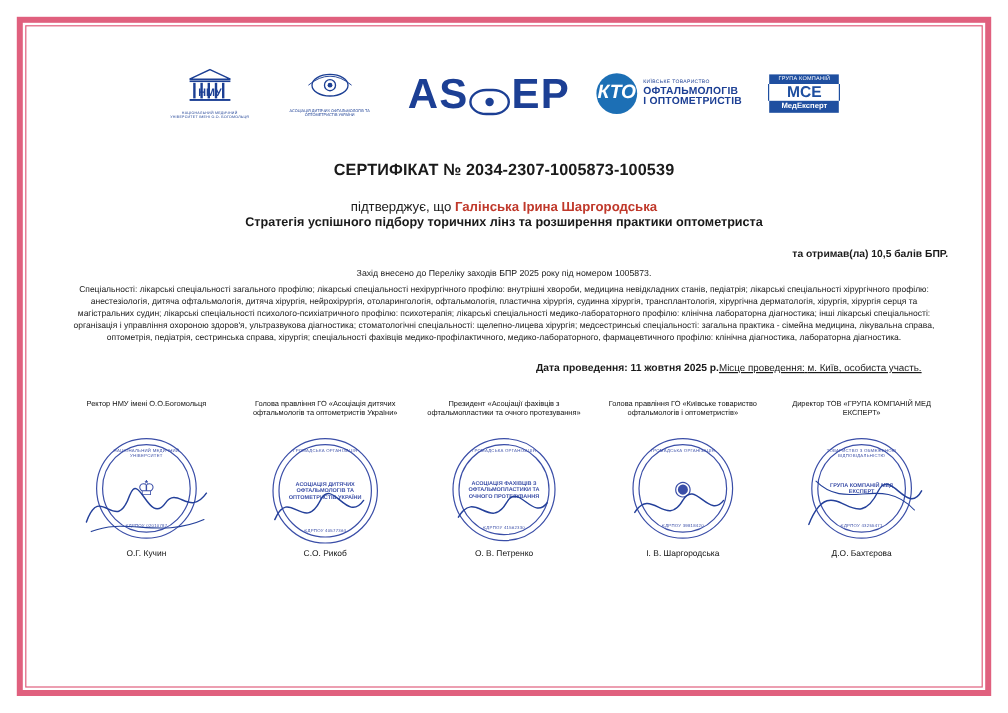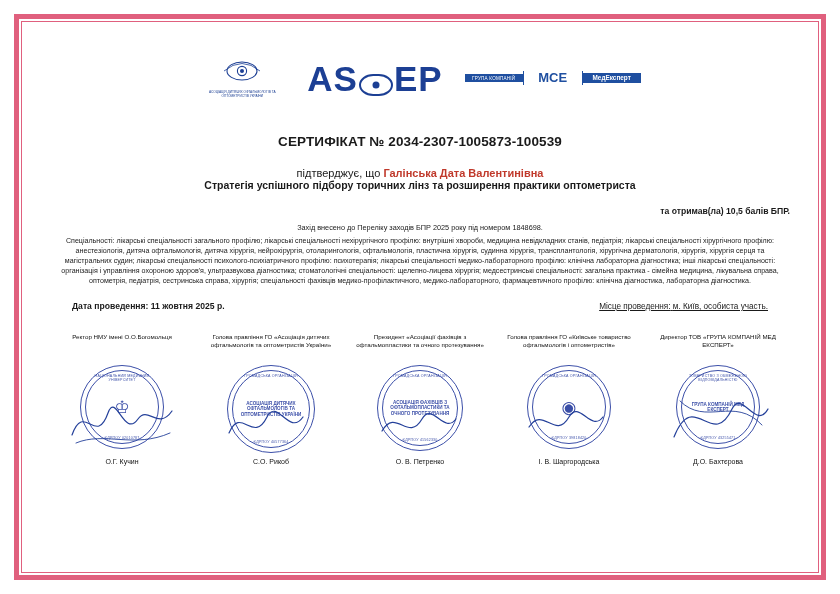--- a/index.html
+++ b/index.html
@@ -139,21 +139,21 @@
     letter-spacing: .3px;
   }
   .kto-main {
     font-size: 8.6px;
     font-weight: bold;
     color: #1c3f94;
     letter-spacing: .2px;
   }
   .me {
     display: flex;
-    flex-direction: row;
+    flex-direction: column;
     align-items: center;
   }
   .me-top {
     background: #1f4fa0;
     color: #fff;
     font-size: 4.6px;
     padding: 1.5px 6px;
     letter-spacing: .2px;
     width: 58px;
     text-align: center;
@@ -225,21 +225,21 @@
     text-align: center;
     font-size: 7.1px;
     line-height: 1.42;
     margin-top: 4px;
     padding: 0 4px;
   }
 
   
   .date-place {
     display: flex;
-    justify-content: space-between;
+    justify-content: flex-end;
     align-items: baseline;
     margin-top: 15px;
     padding: 0 22px;
   }
   .date-place .date {
     font-size: 8.6px;
     font-weight: bold;
   }
   .date-place .place {
     font-size: 8.2px;
@@ -348,59 +348,81 @@
 <body>
 
 <div class="page">
   <div class="frame-outer"></div>
   <div class="frame-inner"></div>
 
   <div class="content">
 
     <div class="logos">
 
+      <div class="logo">
+        <svg width="40" height="34" viewBox="0 0 40 34">
+          <polygon points="20,1 37,9 3,9" fill="none" stroke="#1c3f94" stroke-width="1.2"></polygon>
+          <rect x="3" y="10" width="34" height="1.4" fill="#1c3f94"></rect>
+          <rect x="6" y="12" width="2" height="13" fill="#1c3f94"></rect>
+          <rect x="12" y="12" width="2" height="13" fill="#1c3f94"></rect>
+          <rect x="18" y="12" width="2" height="13" fill="#1c3f94"></rect>
+          <rect x="24" y="12" width="2" height="13" fill="#1c3f94"></rect>
+          <rect x="30" y="12" width="2" height="13" fill="#1c3f94"></rect>
+          <rect x="3" y="25.5" width="34" height="1.6" fill="#1c3f94"></rect>
+          <text x="20" y="23" font-size="9" font-weight="bold" fill="#1c3f94" text-anchor="middle" font-family="Liberation Sans">НМУ</text>
+        </svg>
+        <div class="logo-nmu-caption">НАЦІОНАЛЬНИЙ МЕДИЧНИЙ УНІВЕРСИТЕТ ІМЕНІ О.О. БОГОМОЛЬЦЯ</div>
+      </div>
 
       <div class="logo">
         <svg width="44" height="32" viewBox="0 0 44 32">
           <ellipse cx="22" cy="14" rx="15" ry="9" fill="none" stroke="#1c3f94" stroke-width="1.1"></ellipse>
           <circle cx="22" cy="14" r="4.6" fill="none" stroke="#1c3f94" stroke-width="1.1"></circle>
           <circle cx="22" cy="14" r="2" fill="#1c3f94"></circle>
           <path d="M4 14 Q 22 -1 40 14" fill="none" stroke="#1c3f94" stroke-width=".8"></path>
         </svg>
         <div class="logo-circle-cap">АСОЦІАЦІЯ ДИТЯЧИХ ОФТАЛЬМОЛОГІВ ТА ОПТОМЕТРИСТІВ УКРАЇНИ</div>
       </div>
 
       <div class="asep">
         <span>AS</span>
         <span class="eye"></span>
         <span>EP</span>
       </div>
 
+      <div class="kto">
+        <div class="kto-badge">КТО</div>
+        <div class="kto-text">
+          <div class="kto-top">КИЇВСЬКЕ ТОВАРИСТВО</div>
+          <div class="kto-main">ОФТАЛЬМОЛОГІВ</div>
+          <div class="kto-main">І ОПТОМЕТРИСТІВ</div>
+        </div>
+      </div>
 
       <div class="me">
         <div class="me-top">ГРУПА КОМПАНІЙ</div>
         <div class="me-mid">МСЕ</div>
         <div class="me-bot">МедЕксперт</div>
       </div>
 
     </div>
 
     <div class="cert-title">СЕРТИФІКАТ № 2034-2307-1005873-100539</div>
 
     <div class="confirm-line">
       <span>підтверджує, що</span>
-      <span class="name">Галінська Дата Валентинівна</span>
+      <span class="name">Галінська Ірина Шаргородська</span>
     </div>
 
 
     <div class="event-title">Стратегія успішного підбору торичних лінз та розширення практики оптометриста</div>
 
     <div class="points">та отримав(ла) 10,5 балів БПР.</div>
 
-    <div class="register-note">Захід внесено до Переліку заходів БПР 2025 року під номером 1848698.</div>
+    <div class="register-note">Захід внесено до Переліку заходів БПР 2025 року під номером 1005873.</div>
 
     <div class="specialties">Спеціальності: лікарські спеціальності загального профілю; лікарські спеціальності нехірургічного профілю: внутрішні хвороби, медицина невідкладних станів, педіатрія; лікарські спеціальності хірургічного профілю: анестезіологія, дитяча офтальмологія, дитяча хірургія, нейрохірургія, отоларингологія, офтальмологія, пластична хірургія, судинна хірургія, трансплантологія, хірургічна дерматологія, хірургія, хірургія серця та магістральних судин; лікарські спеціальності психолого-психіатричного профілю: психотерапія; лікарські спеціальності медико-лабораторного профілю: клінічна лабораторна діагностика; інші лікарські спеціальності: організація і управління охороною здоров'я, ультразвукова діагностика; стоматологічні спеціальності: щелепно-лицева хірургія; медсестринські спеціальності: загальна практика - сімейна медицина, лікувальна справа, оптометрія, педіатрія, сестринська справа, хірургія; спеціальності фахівців медико-профілактичного, медико-лабораторного, фармацевтичного профілю: клінічна діагностика, лабораторна діагностика.</div>
 
     <div class="date-place">
       <div class="date">
         <span>Дата проведення:</span>
         <span>11 жовтня 2025 р.</span>
       </div>
       <div class="place">
         <span>Місце проведення:</span>

